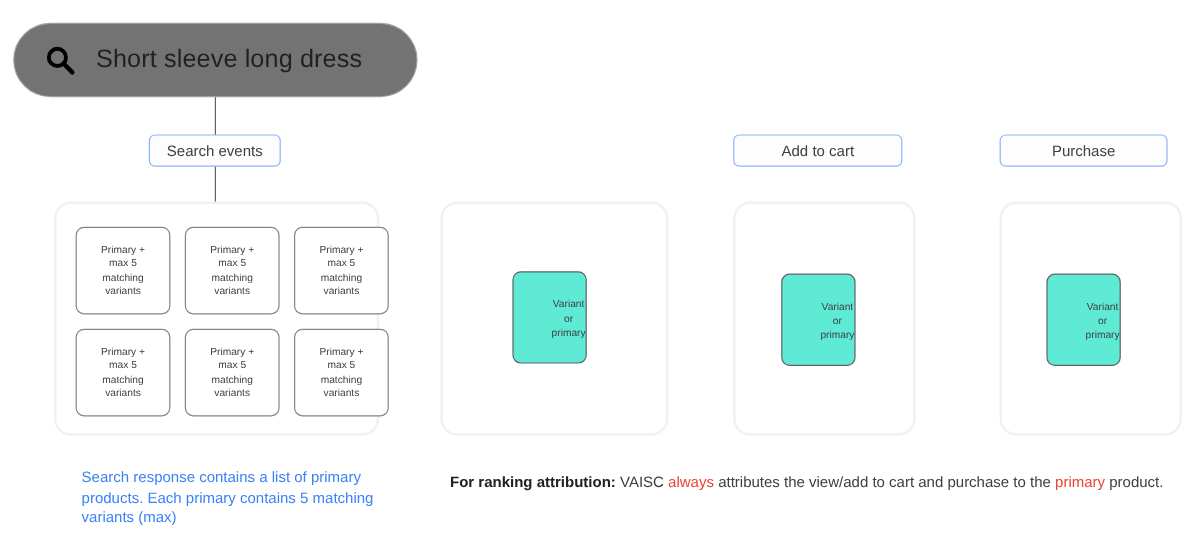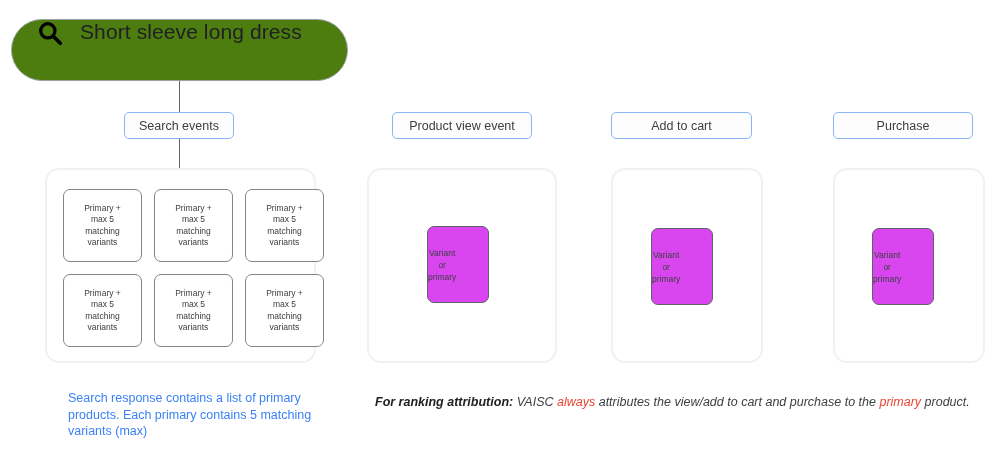--- a/index.html
+++ b/index.html
@@ -23,23 +23,23 @@
   
   .search-pill {
     position: absolute;
     left: 11px;
     top: 19px;
     width: 337px;
     height: 62px;
     box-sizing: border-box;
     border: 1px solid #9aa0a6;
     border-radius: 34px;
-    background: #4d7c0f;
-    display: flex;
-    align-items: flex-start;
+    background: #737373;
+    display: flex;
+    align-items: center;
     padding-left: 25px;
   }
   .search-icon {
     width: 26px;
     height: 26px;
     flex: 0 0 26px;
     display: block;
   }
   .search-text {
     margin-left: 17px;
@@ -120,24 +120,24 @@
   }
 
   
   .variant-card {
     position: absolute;
     box-sizing: border-box;
     width: 62px;
     height: 77px;
     border: 1px solid #5f6368;
     border-radius: 7px;
-    background: #d946ef;
-    display: flex;
-    align-items: center;
-    justify-content: flex-start;
+    background: #5eead4;
+    display: flex;
+    align-items: center;
+    justify-content: flex-end;
     text-align: center;
     font-size: 8.5px;
     line-height: 12px;
     color: #3c4043;
   }
   .vc-view     { left: 427px; top: 226px; }
   .vc-cart     { left: 651px; top: 228px; }
   .vc-purchase { left: 872px; top: 228px; }
 
   
@@ -151,21 +151,20 @@
     color: #3b82f6;
   }
   .notes {
     position: absolute;
     left: 375px;
     top: 391px;
     width: 612px;
     font-size: 12.5px;
     line-height: 22px;
     color: #3c4043;
-    font-style: italic;
   }
   .notes .line { white-space: nowrap; }
   .notes b { font-weight: bold; color: #202124; }
   .hl { color: #ea4335; }
 </style>
 </head>
 <body>
 
 <div class="canvas">
 
@@ -176,23 +175,20 @@
     </svg>
     <span class="search-text">Short sleeve long dress</span>
   </div>
 
   <div class="connector" style="left:179px; top:81px; height:35px;"></div>
 
   <div class="connector" style="left:179px; top:136px; height:34px;"></div>
 
   <div class="chip chip-search">
     <span>Search events</span>
-  </div>
-  <div class="chip chip-view">
-    <span>Product view event</span>
   </div>
   <div class="chip chip-purchase">
     <span>Purchase</span>
   </div>
   <div class="chip chip-cart">
     <span>Add to cart</span>
   </div>
 
   <div class="panel panel-search">
     <div class="grid">

